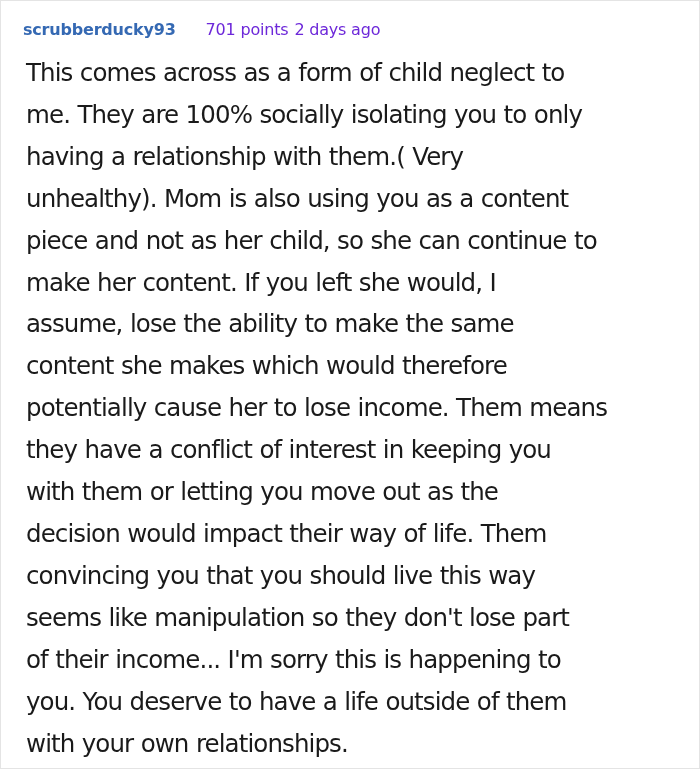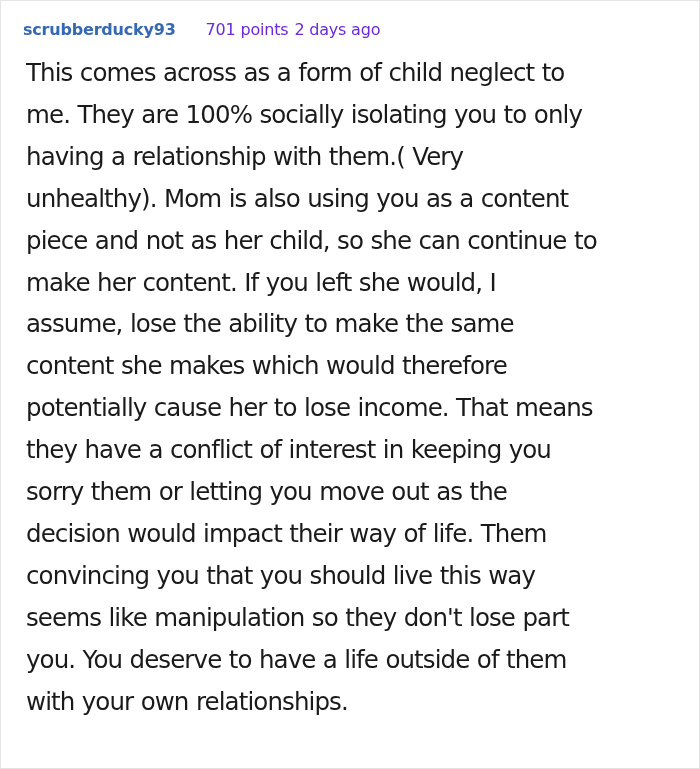--- a/index.html
+++ b/index.html
@@ -68,22 +68,23 @@
   </div>
   <p class="body">
     <span class="line">This comes across as a form of child neglect to</span>
     <span class="line">me. They are 100% socially isolating you to only</span>
     <span class="line">having a relationship with them.( Very</span>
     <span class="line">unhealthy). Mom is also using you as a content</span>
     <span class="line">piece and not as her child, so she can continue to</span>
     <span class="line">make her content. If you left she would, I</span>
     <span class="line">assume, lose the ability to make the same</span>
     <span class="line">content she makes which would therefore</span>
-    <span class="line">potentially cause her to lose income. That means</span>
+    <span class="line">potentially cause her to lose income. Them means</span>
     <span class="line">they have a conflict of interest in keeping you</span>
-    <span class="line">sorry them or letting you move out as the</span>
+    <span class="line">with them or letting you move out as the</span>
     <span class="line">decision would impact their way of life. Them</span>
     <span class="line">convincing you that you should live this way</span>
     <span class="line">seems like manipulation so they don't lose part</span>
+    <span class="line">of their income... I'm sorry this is happening to</span>
     <span class="line">you. You deserve to have a life outside of them</span>
     <span class="line">with your own relationships.</span>
   </p>
 </div>
 
 </body></html>

